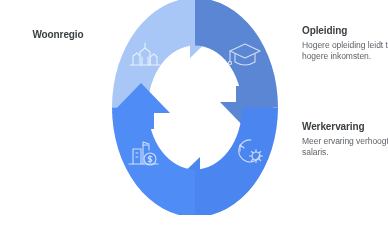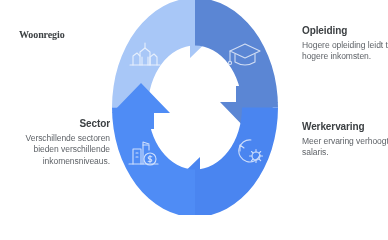--- a/index.html
+++ b/index.html
@@ -25,21 +25,21 @@
     margin-bottom: 3px;
     letter-spacing: -0.1px;
   }
   .txt-block .body {
     font-size: 8.5px;
     color: #5f6368;
     line-height: 11.4px;
     letter-spacing: -0.05px;
   }
 
-  .tb-woonregio   { left: 19px;   top: 28px;  text-align: left; font-family: Liberation Serif, serif; }
+  .tb-woonregio   { left: 4px;   top: 28px;  text-align: center; }
   .tb-sector      { left: 2px;   top: 117px; text-align: right; }
   .tb-opleiding   { left: 302px; top: 24px;  text-align: left;  }
   .tb-werk        { left: 302px; top: 120px; text-align: left;  }
 
   
   .cycle {
     position: absolute;
     left: 112px; top: -2px;
     width: 166px; height: 219px;
   }
@@ -47,24 +47,20 @@
 </style>
 </head>
 <body>
 
 <div class="infographic">
 
   <div class="txt-block tb-woonregio">
     <div class="title">Woonregio</div>
   </div>
 
-  <div class="txt-block tb-sector">
-    <div class="title">Sector</div>
-    <div class="body">Verschillende sectoren bieden verschillende inkomensniveaus.</div>
-  </div>
 
   <div class="txt-block tb-opleiding">
     <div class="title">Opleiding</div>
     <div class="body">Hogere opleiding leidt tot hogere inkomsten.</div>
   </div>
 
   <div class="txt-block tb-werk">
     <div class="title">Werkervaring</div>
     <div class="body">Meer ervaring verhoogt het salaris.</div>
   </div>

